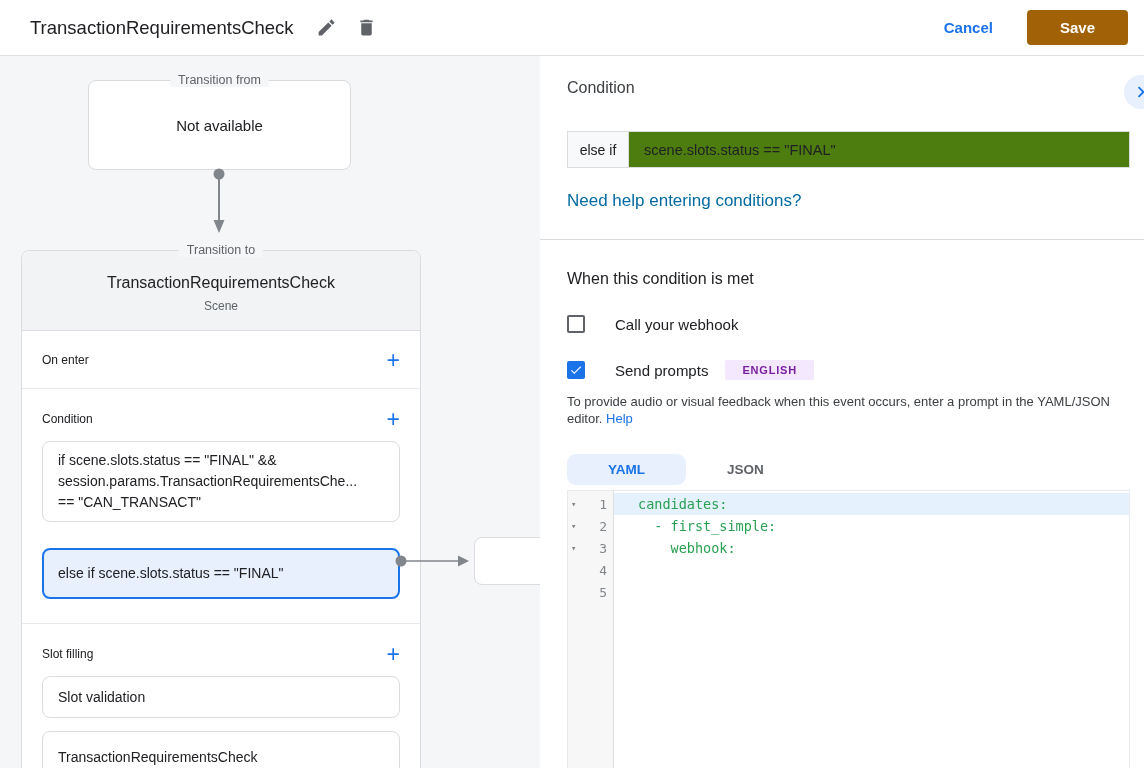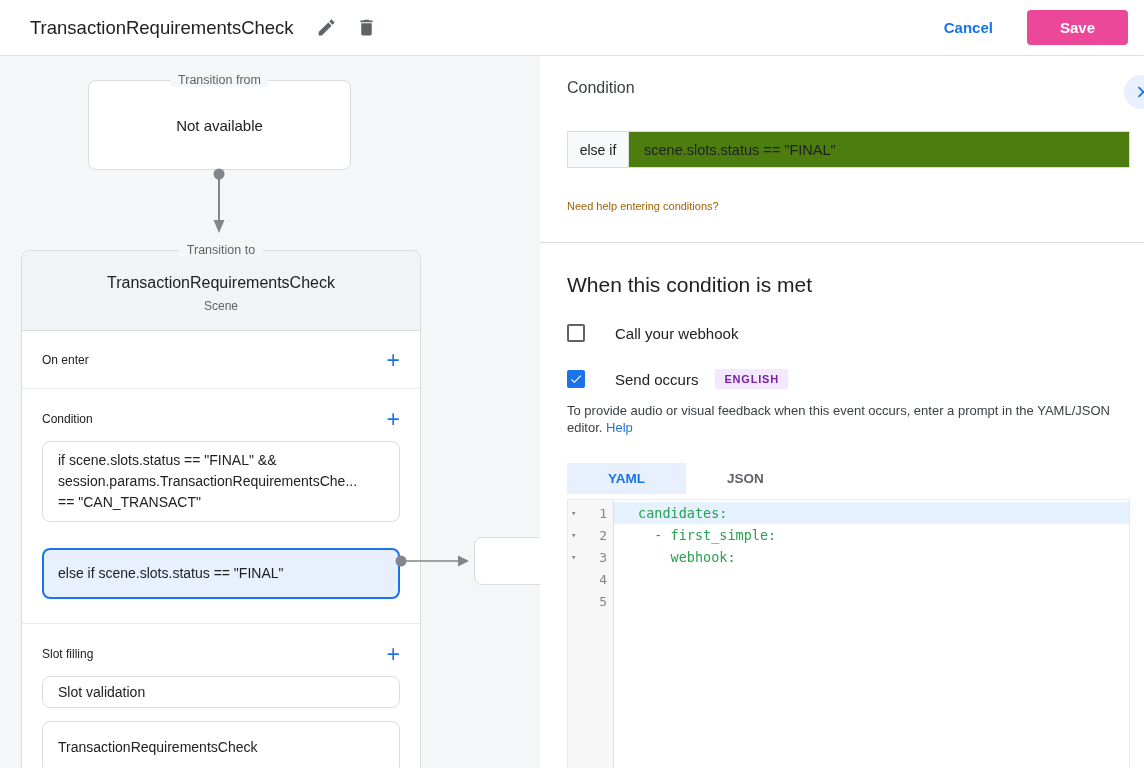--- a/index.html
+++ b/index.html
@@ -11,21 +11,21 @@
             border-bottom:1px solid #e0e0e0; display:flex; align-items:center; padding:0 16px 0 30px; }
   .topbar-title { font-size:18.5px; color:#202124; }
   .icon-btn { background:none; border:none; cursor:pointer; width:26px; height:26px;
               display:flex; align-items:center; justify-content:center; }
   .icon-btn svg { fill:#5f6368; }
   .pencil { margin-left:20px; }
   .trash  { margin-left:14px; }
   .topbar-spacer { flex:1; }
   .cancel-btn { background:none; border:none; color:#1a73e8; font-size:15px; font-weight:700;
                 font-family:"Liberation Sans", sans-serif; cursor:pointer; margin-right:34px;margin-left:32px; }
-  .save-btn { background:#ec4899; color:#fff; border:none; border-radius:4px; font-size:15px;
+  .save-btn { background:#a16207; color:#fff; border:none; border-radius:4px; font-size:15px;
               font-weight:700; font-family:"Liberation Sans", sans-serif; padding:9px 33px; cursor:pointer; }
 
   
   .left-panel { position:absolute; top:56px; left:0; width:540px; height:712px;
                 background:#f5f6f8; overflow:hidden; }
   .node-label { position:absolute; top:-8px; left:50%; transform:translateX(-50%);
                 background:#f5f6f8; padding:0 8px; font-size:12.5px; color:#5f6368; white-space:nowrap; }
   .tf-box { position:absolute; left:88px; top:24px; width:263px; height:90px; background:#fff;
             border:1px solid #dadce0; border-radius:8px; display:flex; align-items:center;
             justify-content:center; font-size:15px; }
@@ -41,54 +41,54 @@
   .plus { color:#1a73e8; font-size:23px; font-weight:400; line-height:20px; background:none;
           border:none; cursor:pointer; font-family:"Liberation Sans", sans-serif; }
   .sect-onenter { height:58px; border-bottom:1px solid #e8eaed; }
   .sect-condition { border-bottom:1px solid #e8eaed; padding-bottom:24px; }
   .sect-condition .sect-row, .sect-slots .sect-row { padding-top:16px; height:44px; }
   .cond-box { margin:8px 20px 0; border:1px solid #dadce0; border-radius:8px; background:#fff;
               padding:8px 15px; font-size:14px; line-height:21px; white-space:pre-line; cursor:pointer; }
   .cond-box.selected { margin-top:26px; background:#e8f0fe; border:2px solid #1a73e8;
                        padding:13px 14px; white-space:normal; }
   .slot-box { margin:8px 20px 0; border:1px solid #dadce0; border-radius:8px; background:#fff;
-              height:32px; display:flex; align-items:center; padding:0 15px; font-size:14px; cursor:pointer; }
+              height:42px; display:flex; align-items:center; padding:0 15px; font-size:14px; cursor:pointer; }
   .slot-box.tall { margin-top:13px; height:52px; }
   .connector-h { position:absolute; left:395px; top:498px; }
   .target-box { position:absolute; left:474px; top:481px; width:90px; height:48px; background:#fff;
                 border:1px solid #dadce0; border-radius:8px; }
 
   
   .right-panel { position:absolute; top:56px; left:540px; width:604px; height:712px; background:#fff;
                  padding:0 14px 0 27px; overflow:hidden; }
   .panel-title { font-size:16px; font-weight:400; color:#3c4043; margin-top:23px; }
   .expand-btn { position:absolute; top:19px; right:-14px; width:34px; height:34px; border-radius:50%;
                 background:#e8f0fe; border:none; cursor:pointer; display:flex; align-items:center;
                 justify-content:center; }
   .cond-row { margin-top:34px; height:37px; border:1px solid #dadce0; display:flex; background:#4d7c0f; }
   .cond-prefix { width:61px; background:#f8f9fa; border-right:1px solid #dadce0; display:flex;
                  align-items:center; justify-content:center; font-size:14px; color:#202124; }
   .cond-input { flex:1; border:none; outline:none; padding:0 15px; font-size:14.5px; color:#202124;
                 font-family:"Liberation Sans", sans-serif; background:transparent; }
-  .help-link { display:inline-block; margin-top:32px; font-size:11px; color:#a16207;
+  .help-link { display:inline-block; margin-top:23px; font-size:17px; color:#0369a1;
                text-decoration:none; cursor:pointer; }
   .hr { height:1px; background:#dadce0; margin:28px -14px 0 -27px; }
-  .section-title { font-size:21px; font-weight:400; color:#202124; margin-top:30px; }
+  .section-title { font-size:16px; font-weight:400; color:#202124; margin-top:30px; }
   .check-row { display:flex; align-items:center; margin-top:27px; }
   .checkbox { width:18px; height:18px; border:2px solid #5f6368; border-radius:2px; background:#fff;
               cursor:pointer; flex-shrink:0; display:flex; align-items:center; justify-content:center; }
   .checkbox.checked { background:#1a73e8; border-color:#1a73e8; }
   .check-label { font-size:15px; font-weight:400; color:#202124; margin-left:30px; }
   .badge { margin-left:17px; background:#f3e8fd; color:#7b1fa2; font-size:11px; font-weight:700;
-           letter-spacing:0.8px; padding:4px 9px; border-radius:2px; }
+           letter-spacing:0.8px; padding:4px 17px; border-radius:2px; }
   .desc { margin-top:13px; font-size:13px; line-height:17px; color:#3c4043; max-width:566px; }
   .desc a { color:#1a73e8; text-decoration:none; cursor:pointer; }
   .tabs { display:flex; margin-top:27px; }
   .tab { width:119px; height:31px; display:flex; align-items:center; justify-content:center;
-         font-size:13.5px; font-weight:700; color:#5f6368; cursor:pointer; }
+         font-size:13.5px; font-weight:700; color:#5f6368; cursor:pointer;border-radius:9px; }
   .tab.active { background:#e8f0fe; color:#1a73e8; }
   .editor { margin-top:5px; border:1px solid #e8eaed; height:303px; display:flex;
             font-family:"DejaVu Sans Mono", monospace; font-size:13.5px; overflow:hidden; }
   .gutter { width:46px; background:#f7f7f7; border-right:1px solid #e0e0e0; padding-top:2px; }
   .g-row { height:22px; display:flex; align-items:center; }
   .g-fold { width:15px; padding-left:3px; font-size:9px; color:#80868b; cursor:pointer; }
   .g-num { flex:1; text-align:right; padding-right:6px; font-size:13px; color:#80868b; }
   .code { flex:1; padding-top:2px; overflow:hidden; }
   .code-line { height:22px; line-height:22px; white-space:pre; padding-left:4px; }
   .code-line.hl { background:#e5f1fc; }
@@ -193,21 +193,21 @@
     <div class="checkbox"></div>
     <span class="check-label">Call your webhook</span>
   </div>
 
   <div class="check-row">
     <div class="checkbox checked">
       <svg width="14" height="14" viewBox="0 0 24 24">
           <path d="M9 16.2L4.8 12l-1.4 1.4L9 19 21 7l-1.4-1.4z" fill="#ffffff"></path>
         </svg>
     </div>
-    <span class="check-label">Send occurs</span>
+    <span class="check-label">Send prompts</span>
     <span class="badge">ENGLISH</span>
   </div>
 
   <p class="desc"><span>To provide audio or visual feedback when this event occurs, enter a prompt in the YAML/JSON editor. </span><a>Help</a></p>
 
   <div class="tabs">
     <div class="tab active">YAML</div>
     <div class="tab">JSON</div>
   </div>
 

